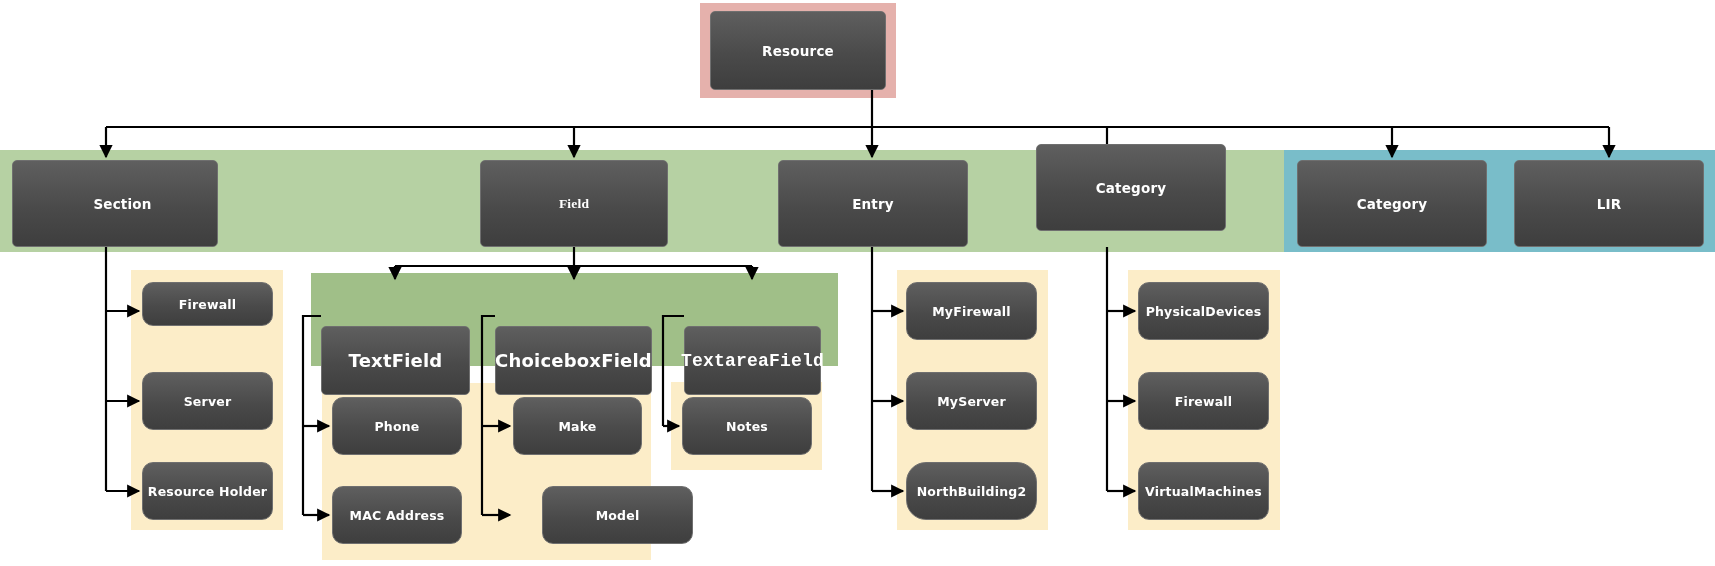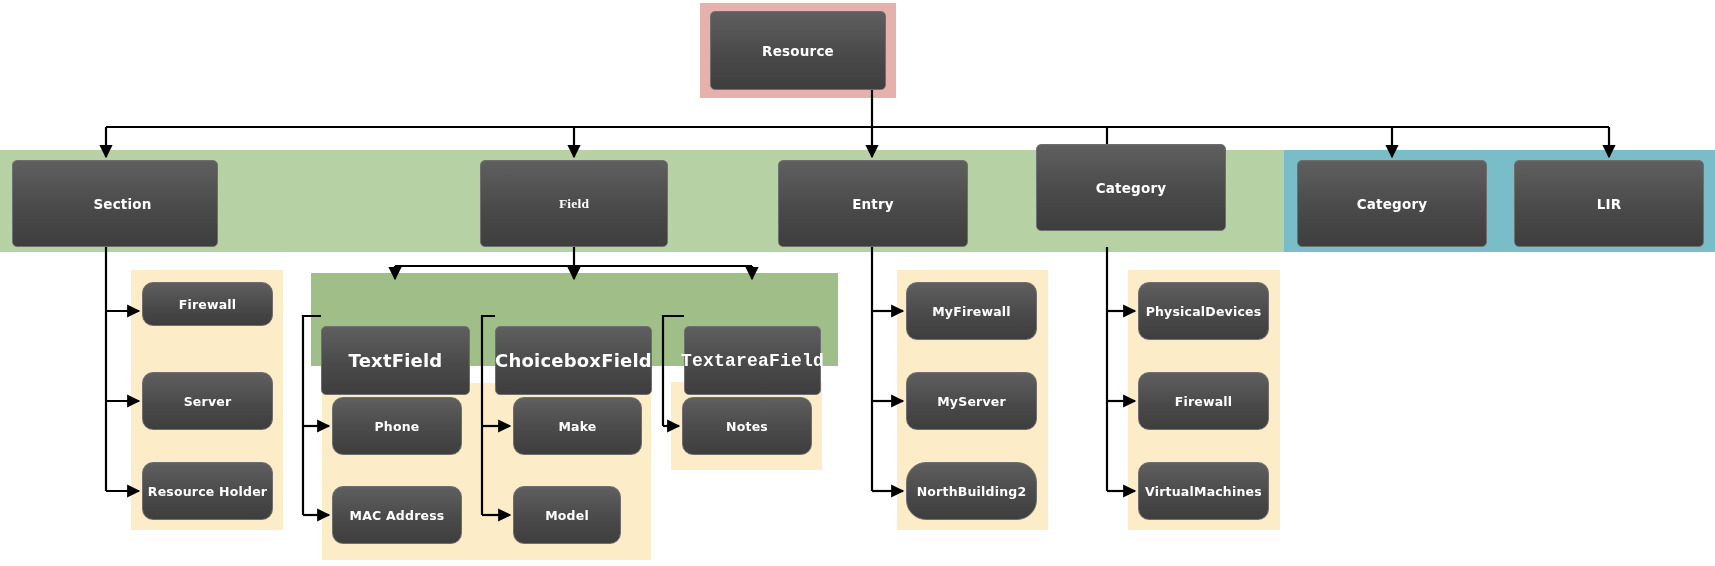--- a/index.html
+++ b/index.html
@@ -110,21 +110,21 @@
   <div class="node lv2" style="left:684px;top:282px;width:137px;height:69px;font-family:Liberation Mono, monospace;">TextareaField</div>
 
   <div class="node leaf" style="left:142px;top:282px;width:131px;height:44px;">Firewall</div>
   <div class="node leaf" style="left:142px;top:372px;width:131px;height:58px;">Server</div>
   <div class="node leaf" style="left:142px;top:462px;width:131px;height:58px;">Resource Holder</div>
 
   <div class="node leaf" style="left:332px;top:397px;width:130px;height:58px;">Phone</div>
   <div class="node leaf" style="left:332px;top:486px;width:130px;height:58px;">MAC Address</div>
 
   <div class="node leaf" style="left:513px;top:397px;width:129px;height:58px;">Make</div>
-  <div class="node leaf" style="left:513px;top:486px;width:108px;height:58px;">Model</div>
+  <div class="node leaf" style="left:542px;top:486px;width:151px;height:58px;">Model</div>
 
   <div class="node leaf" style="left:682px;top:397px;width:130px;height:58px;">Notes</div>
 
   <div class="node leaf" style="left:906px;top:282px;width:131px;height:58px;">MyFirewall</div>
   <div class="node leaf" style="left:906px;top:372px;width:131px;height:58px;">MyServer</div>
   <div class="node leaf" style="left:906px;top:462px;width:131px;height:58px;border-radius:20px;">NorthBuilding2</div>
 
   <div class="node leaf" style="left:1138px;top:282px;width:131px;height:58px;">PhysicalDevices</div>
   <div class="node leaf" style="left:1138px;top:372px;width:131px;height:58px;">Firewall</div>
   <div class="node leaf" style="left:1138px;top:462px;width:131px;height:58px;">VirtualMachines</div>

